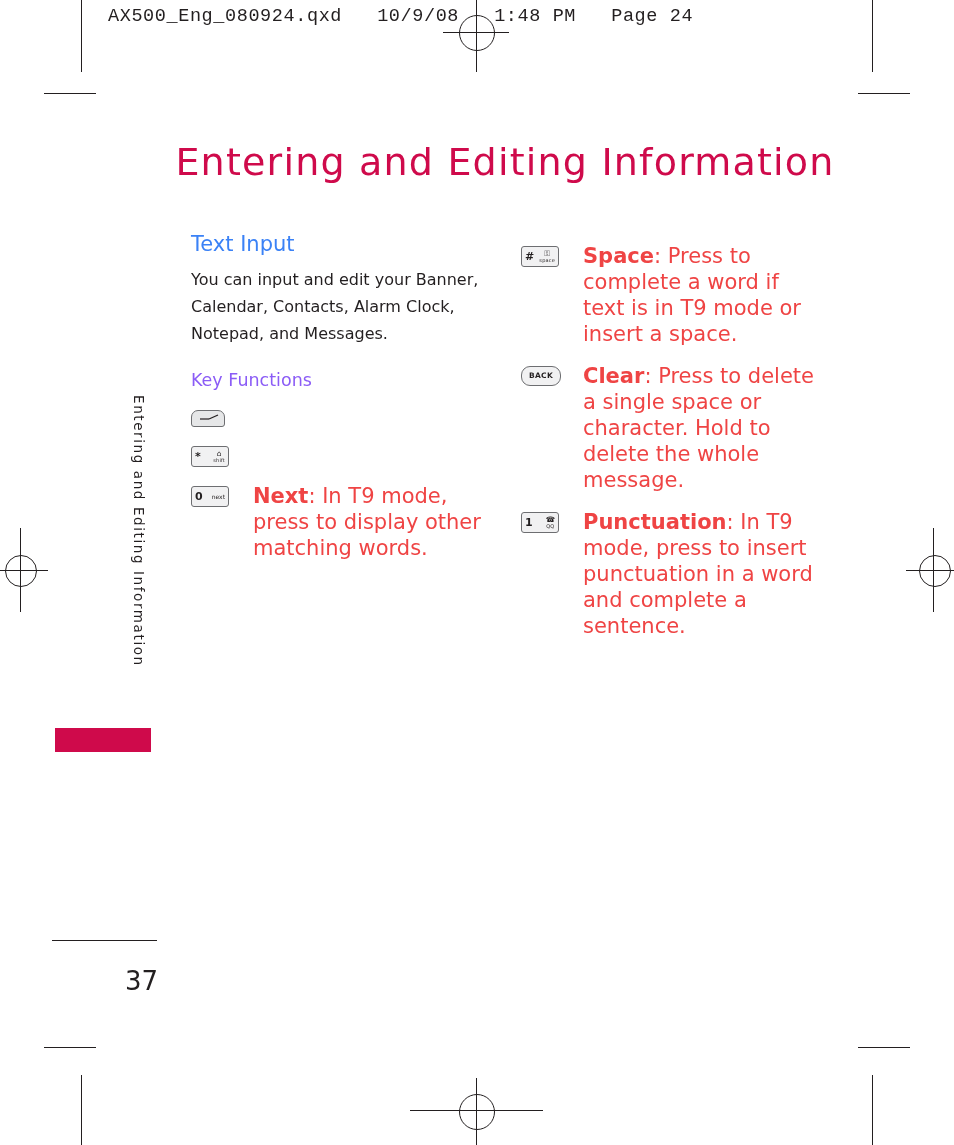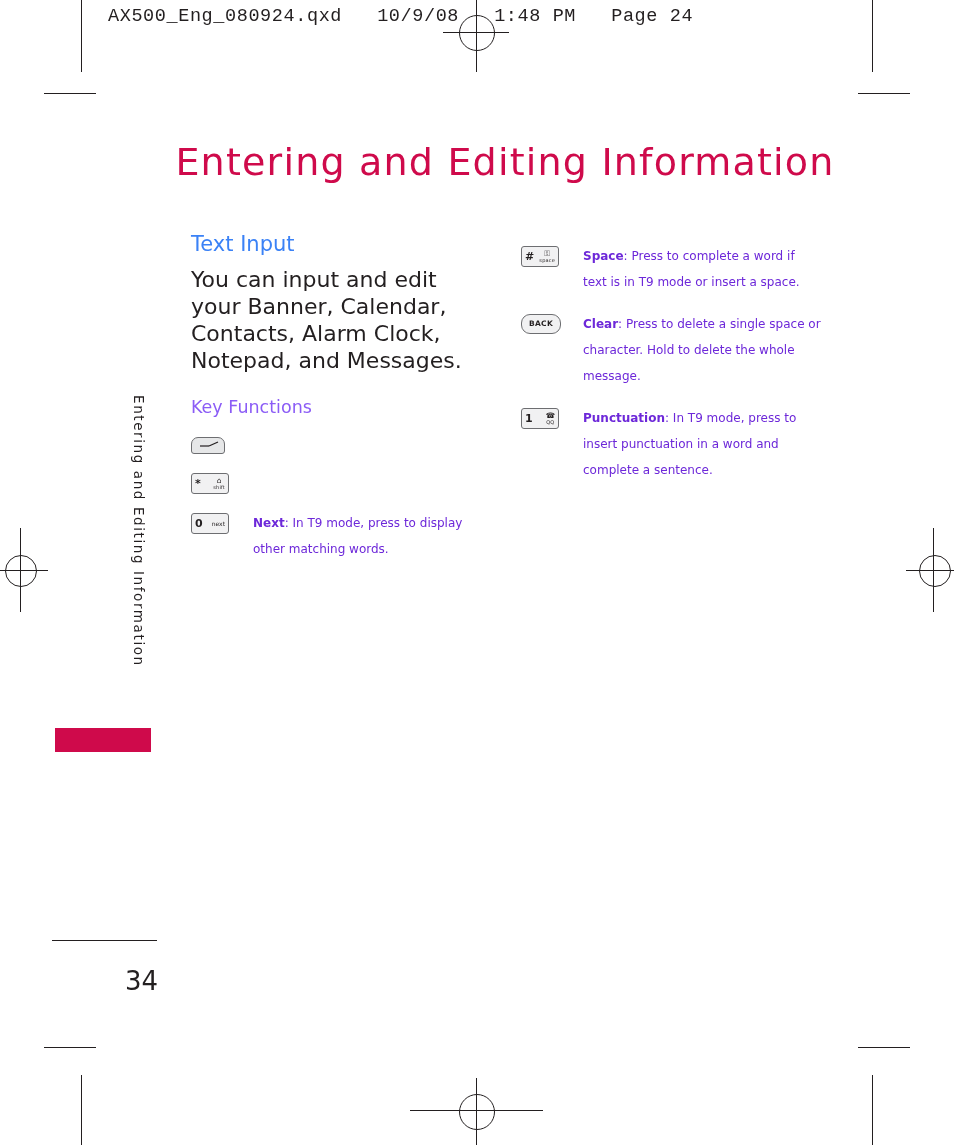--- a/index.html
+++ b/index.html
@@ -116,21 +116,21 @@
   .col-right { left: 521px; width: 300px; }
 
   .section-head {
     font-size: 21px;
     color: #3b82f6;
     margin: 0 0 10px 0;
     font-family: "DejaVu Sans", sans-serif;
     font-weight: 400;
   }
   .body-para {
-    font-size: 22px;
+    font-size: 16px;
     line-height: 27px;
     color: #231f20;
     margin: 0 0 20px 0;
     font-family: "DejaVu Sans", sans-serif;
   }
   .sub-head {
     font-size: 17.5px;
     line-height: 26px;
     color: #8b5cf6;
     font-weight: normal;
@@ -145,23 +145,23 @@
     margin-bottom: 16px;
   }
   .key-icon-cell {
     width: 62px;
     flex: 0 0 62px;
     padding-top: 3px;
     display: flex;
     justify-content: flex-start;
   }
   .key-text {
-    font-size: 12px;
+    font-size: 21px;
     line-height: 26px;
-    color: #6d28d9;
+    color: #ef4444;
     font-family: "DejaVu Sans", sans-serif;
     flex: 1 1 auto;
   }
   .key-text b { font-weight: bold; }
 
   
   .keycap {
     box-sizing: border-box;
     border: 1px solid #6d6e71;
     border-radius: 3px;
@@ -339,13 +339,13 @@
       </span>
     </div>
     <div class="key-text">
       <b>Punctuation</b><span>: In T9 mode, press to insert punctuation in a word and complete a sentence.</span>
     </div>
   </div>
 
 </div>
 
 <div class="folio-rule"></div>
-<div class="folio">34</div>
+<div class="folio">37</div>
 
 </body></html>

